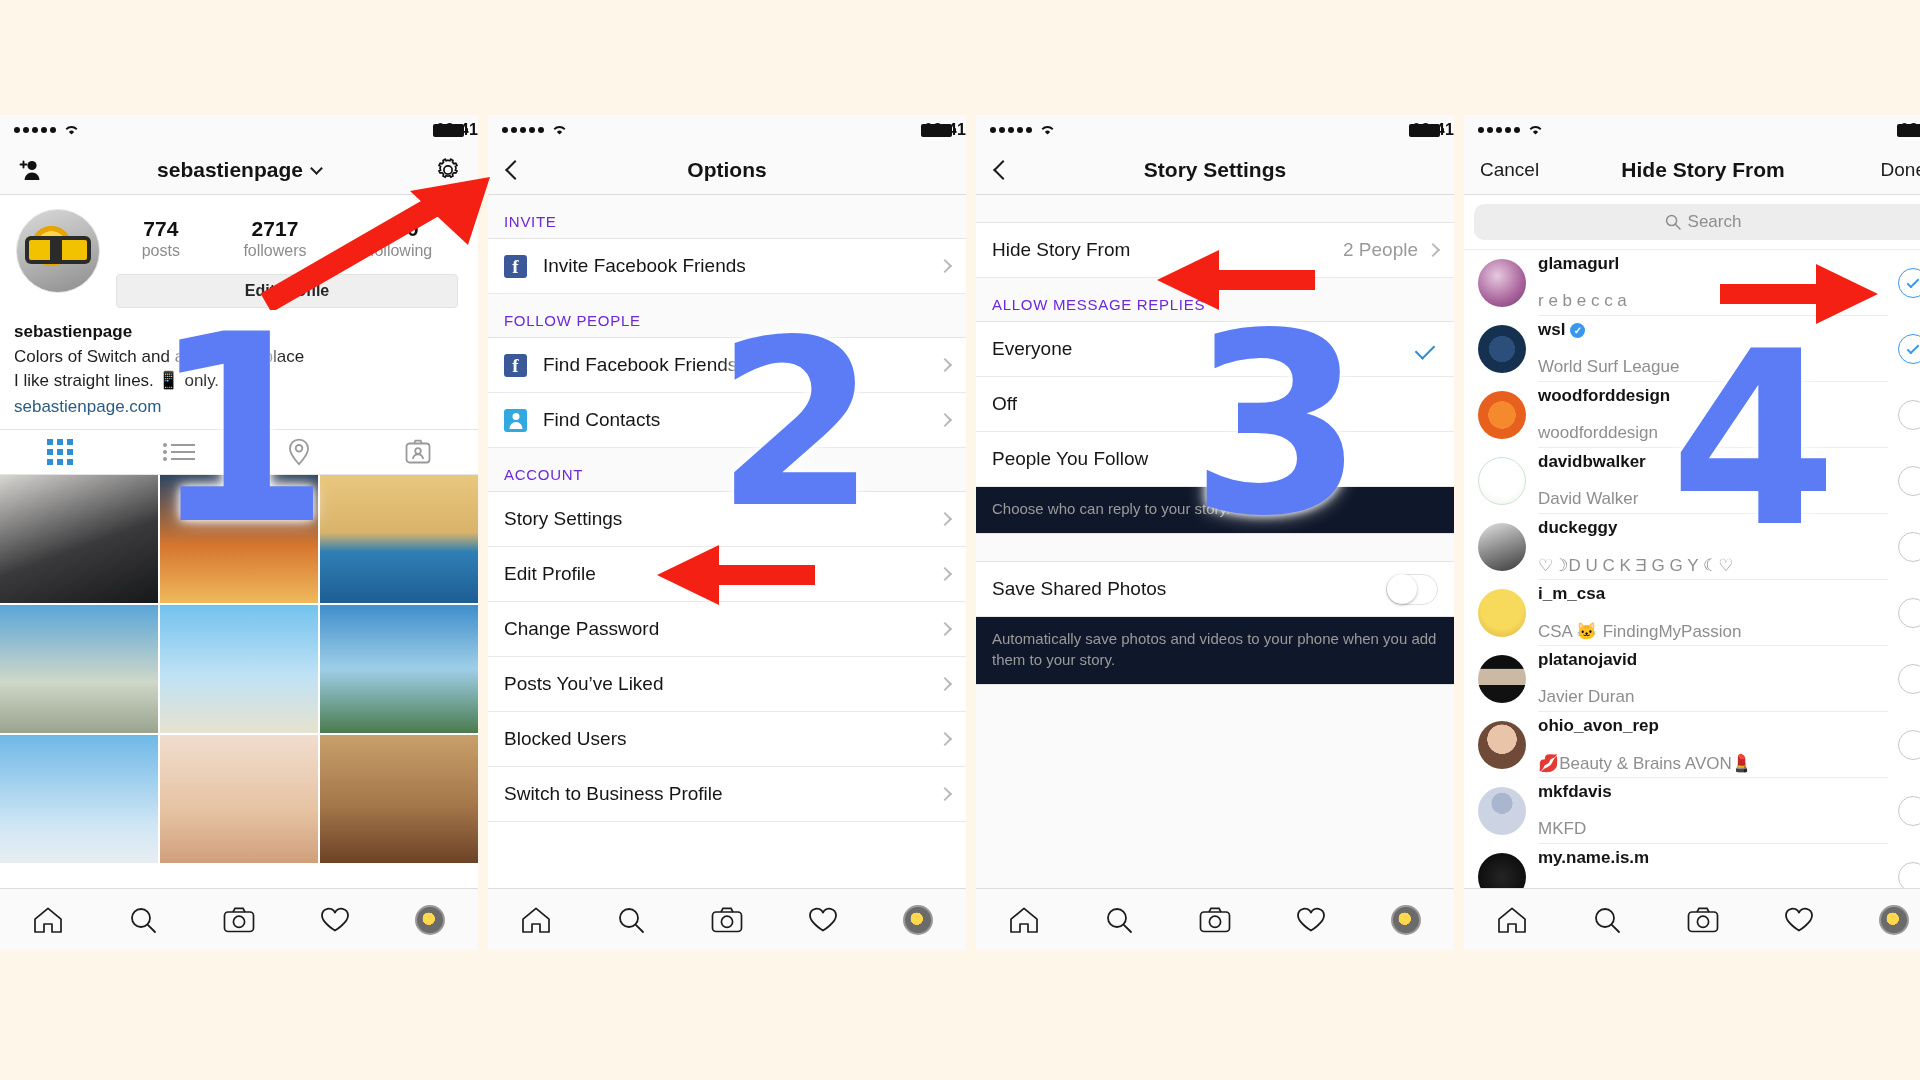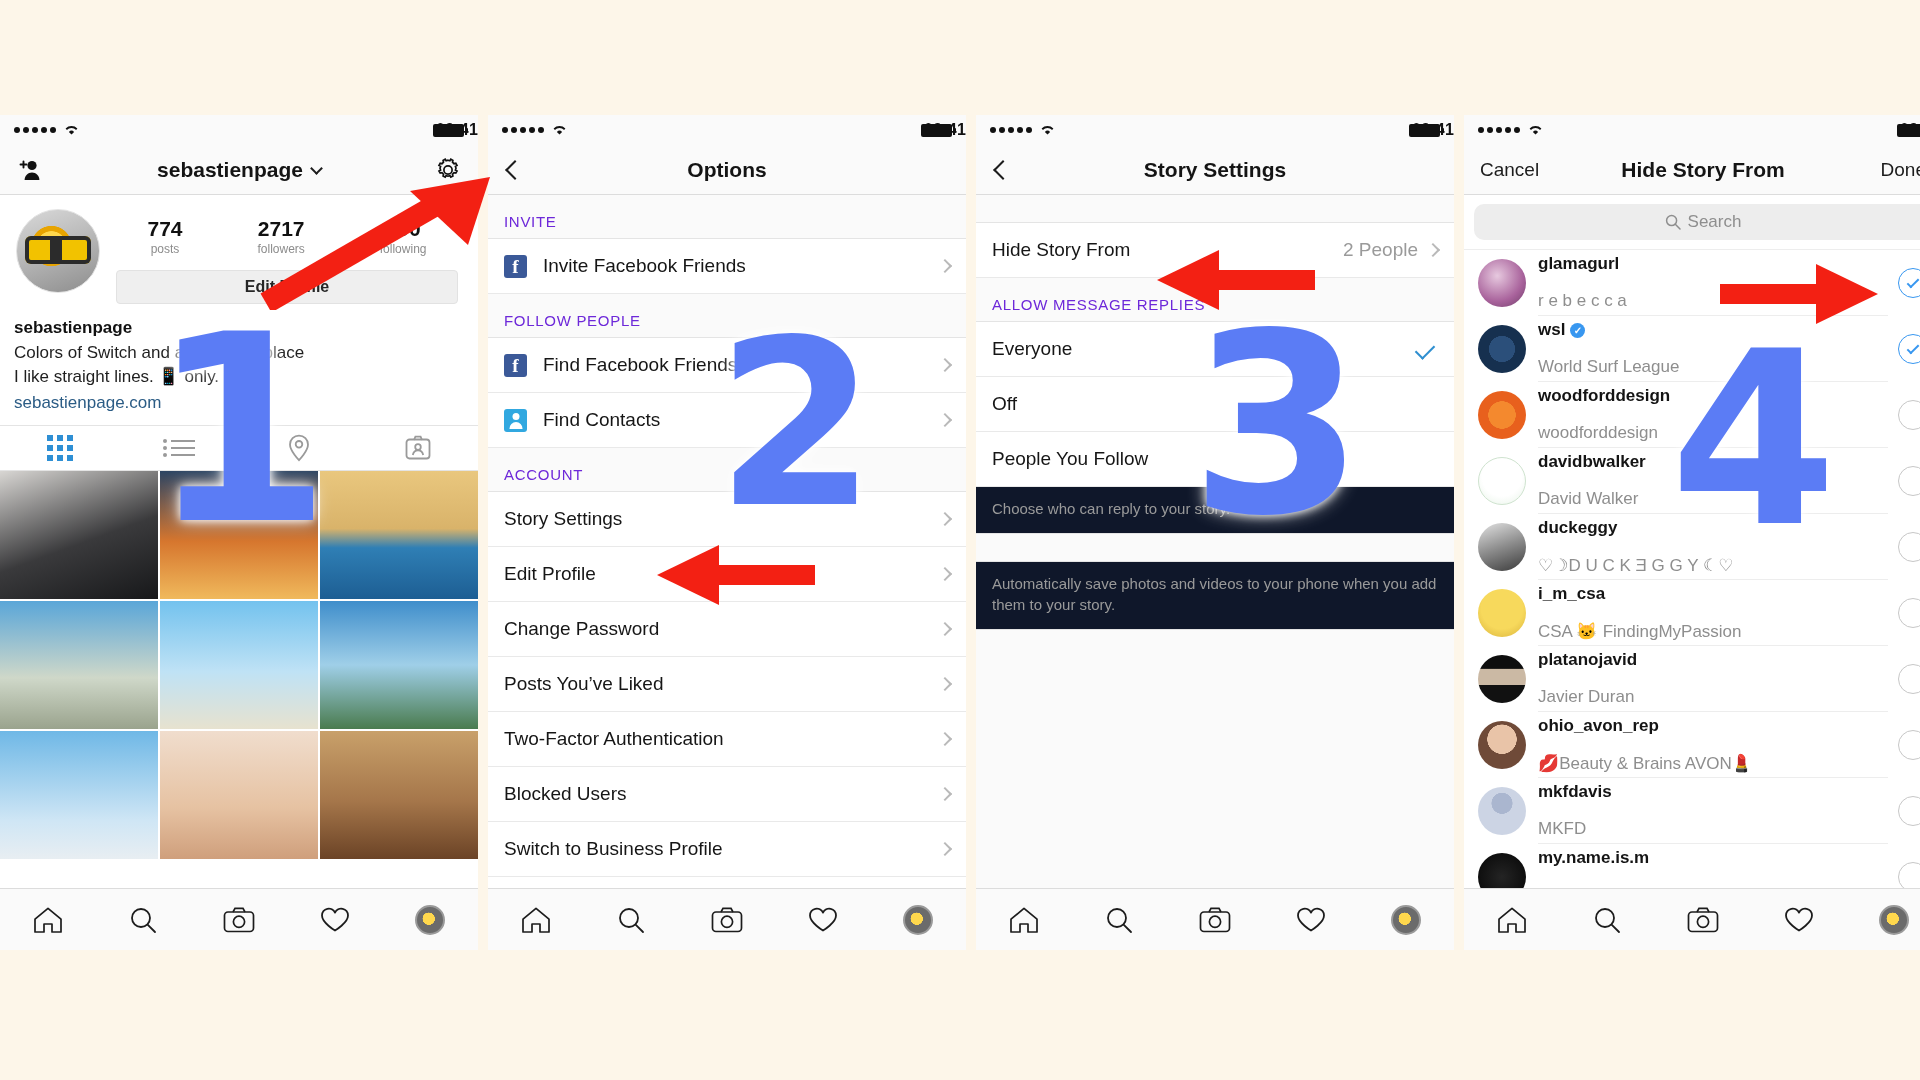--- a/index.html
+++ b/index.html
@@ -100,21 +100,21 @@
   .avatar-big:before{
     content:''; position:absolute; left:10%; top:32%;
     width:80%; height:34%; border-radius:6px;
     background: linear-gradient(90deg,#f2c200 0 38%, #2b2b2b 38% 56%, #f2c200 56% 100%);
     box-shadow: 0 0 0 4px #2b2b2b inset;
   }
   .stats-wrap { flex: 1; padding-left: 10px; }
   .stats { display: flex; justify-content: space-around; padding: 8px 0 4px; }
   .stat { text-align: center; }
   .stat b { display: block; font-size: 21px; color: #111; font-weight: bold; }
-  .stat span { display: block; font-size: 12px; color: #8c8c8c; margin-top: 1px; }
+  .stat span { display: block; font-size: 16px; color: #8c8c8c; margin-top: 1px; }
   .edit-btn {
     margin: 10px 6px 0 6px; height: 34px; border-radius: 4px;
     background: #efefef; border: 1px solid #e2e2e2;
     display:flex; align-items:center; justify-content:center;
     font-size: 16px; font-weight: bold; color: #262626;
   }
   .bio { padding: 6px 14px 10px 14px; }
   .bio .name { font-size: 17px; font-weight: bold; color: #111; line-height: 1.45; }
   .bio .line { font-size: 17px; color: #1f1f1f; line-height: 1.45; white-space: nowrap; }
   .bio .link { font-size: 17px; color: #2b5c85; line-height: 1.5; }
@@ -463,24 +463,20 @@
       </div>
       <div class="row">
         <span class="rlabel">Change Password</span>
         <span class="chev"></span>
       </div>
       <div class="row">
         <span class="rlabel">Posts You’ve Liked</span>
         <span class="chev"></span>
       </div>
       <div class="row">
-        <span class="rlabel">Two-Factor Authentication</span>
-        <span class="chev"></span>
-      </div>
-      <div class="row">
         <span class="rlabel">Blocked Users</span>
         <span class="chev"></span>
       </div>
       <div class="row">
         <span class="rlabel">Switch to Business Profile</span>
         <span class="chev"></span>
       </div>
     </div>
 
     <div class="tabbar">
@@ -557,20 +553,24 @@
       </div>
       <div class="row">
         <span class="rlabel">Off</span>
       </div>
       <div class="row">
         <span class="rlabel">People You Follow</span>
       </div>
       <div class="footnote">Choose who can reply to your story.</div>
       <div class="sec-gap"></div>
 
+      <div class="row">
+        <span class="rlabel">Save Shared Photos</span>
+        <span class="toggle"></span>
+      </div>
       <div class="footnote">Automatically save photos and videos to your phone when you add them to your story.</div>
       <div class="blankfill"></div>
     </div>
 
     <div class="tabbar">
       <div class="tb">
         <svg width="30" height="28" viewBox="0 0 30 28">
               <path d="M2 13.2 15 2.4l13 10.8V26H19v-8h-8v8H2z" fill="none" stroke="#1c1c1c" stroke-width="1.7" stroke-linejoin="round"></path>
             </svg>
       </div>

